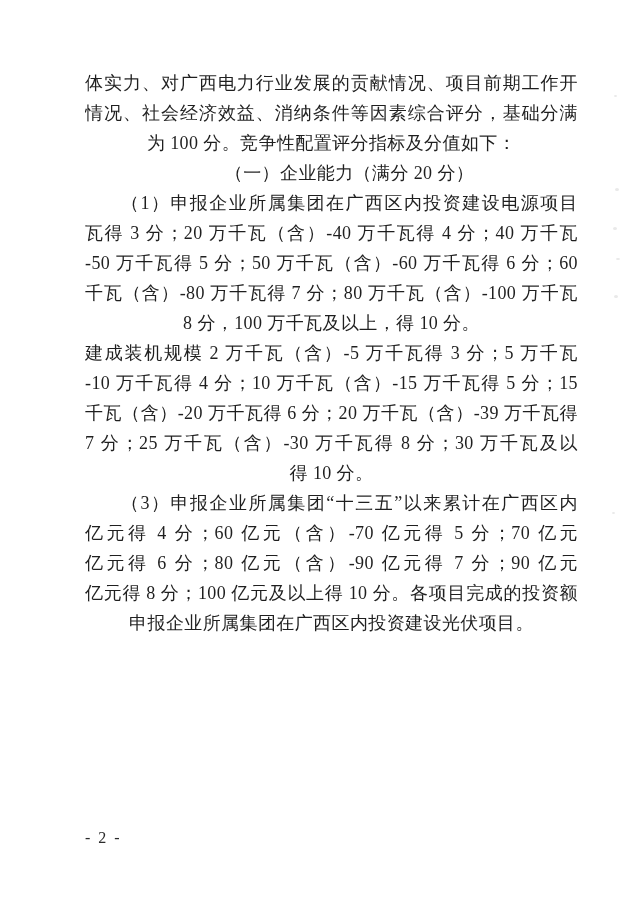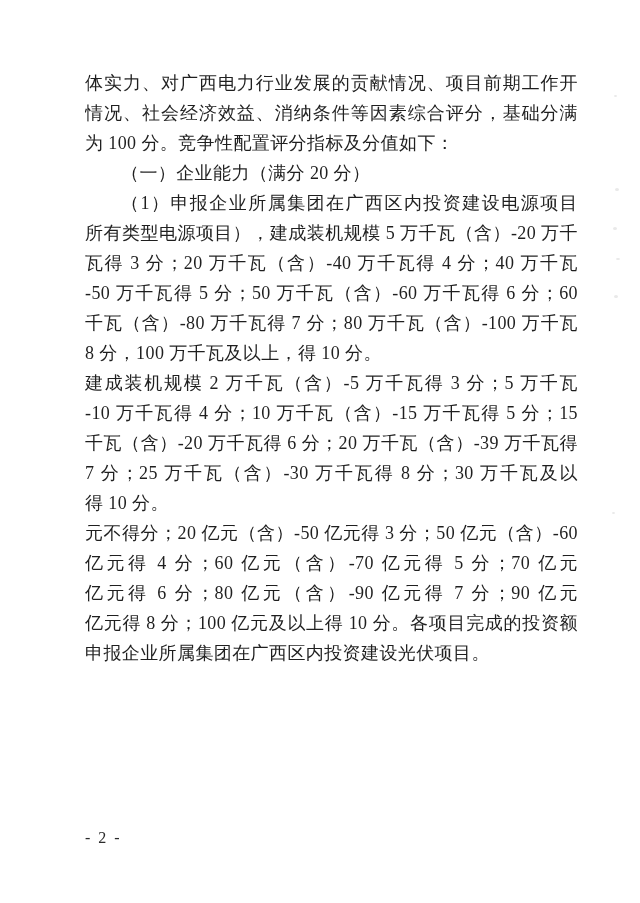--- a/index.html
+++ b/index.html
@@ -20,21 +20,21 @@
     top: 68px;
     width: 493px;
   }
 
   .line {
     font-size: 18px;
     line-height: 30px;
     height: 30px;
     overflow: hidden;
     letter-spacing: 0.4px;
-    text-align: left;
+    text-align: center;
     white-space: normal;
   }
   
   .line.fill {
     text-align: justify;
     text-align-last: justify;
   }
   .line.indent { text-indent: 2em; }
   .line.heading { font-weight: normal; }
 
@@ -59,31 +59,30 @@
 <body>
 
 <div class="page">
 
   <div class="textblock">
       <div class="line fill">体实力、对广西电力行业发展的贡献情况、项目前期工作开展</div>
       <div class="line fill">情况、社会经济效益、消纳条件等因素综合评分，基础分满分</div>
       <div class="line">为 100 分。竞争性配置评分指标及分值如下：</div>
       <div class="line heading indent">（一）企业能力（满分 20 分）</div>
       <div class="line fill indent">（1）申报企业所属集团在广西区内投资建设电源项目（含</div>
-      <div class="line fill">所有类型电源项目），建成装机规模 5 万千瓦（含）-20 万千</div>
       <div class="line fill">瓦得 3 分；20 万千瓦（含）-40 万千瓦得 4 分；40 万千瓦（含）</div>
       <div class="line fill">-50 万千瓦得 5 分；50 万千瓦（含）-60 万千瓦得 6 分；60 万</div>
       <div class="line fill">千瓦（含）-80 万千瓦得 7 分；80 万千瓦（含）-100 万千瓦得</div>
       <div class="line">8 分，100 万千瓦及以上，得 10 分。</div>
       <div class="line fill">建成装机规模 2 万千瓦（含）-5 万千瓦得 3 分；5 万千瓦（含）</div>
       <div class="line fill">-10 万千瓦得 4 分；10 万千瓦（含）-15 万千瓦得 5 分；15 万</div>
       <div class="line fill">千瓦（含）-20 万千瓦得 6 分；20 万千瓦（含）-39 万千瓦得</div>
       <div class="line fill">7 分；25 万千瓦（含）-30 万千瓦得 8 分；30 万千瓦及以上，</div>
       <div class="line">得 10 分。</div>
-      <div class="line fill">元不得分；20 亿元（含）-50 亿元得 3 分；50 亿元（含）-60</div>
+      <div class="line fill indent">（3）申报企业所属集团“十三五”以来累计在广西区内</div>
       <div class="line fill">亿元得 4 分；60 亿元（含）-70 亿元得 5 分；70 亿元（含）-80</div>
       <div class="line fill">亿元得 6 分；80 亿元（含）-90 亿元得 7 分；90 亿元（含）-100</div>
       <div class="line fill">亿元得 8 分；100 亿元及以上得 10 分。各项目完成的投资额以</div>
       <div class="line">申报企业所属集团在广西区内投资建设光伏项目。</div>
     </div>
 
   <div class="page-number">- 2 -</div>
 
   <div class="speckle" style="left:614px; top:95px;  width:3px; height:2px;"></div>
   <div class="speckle" style="left:615px; top:188px; width:4px; height:3px;"></div>

